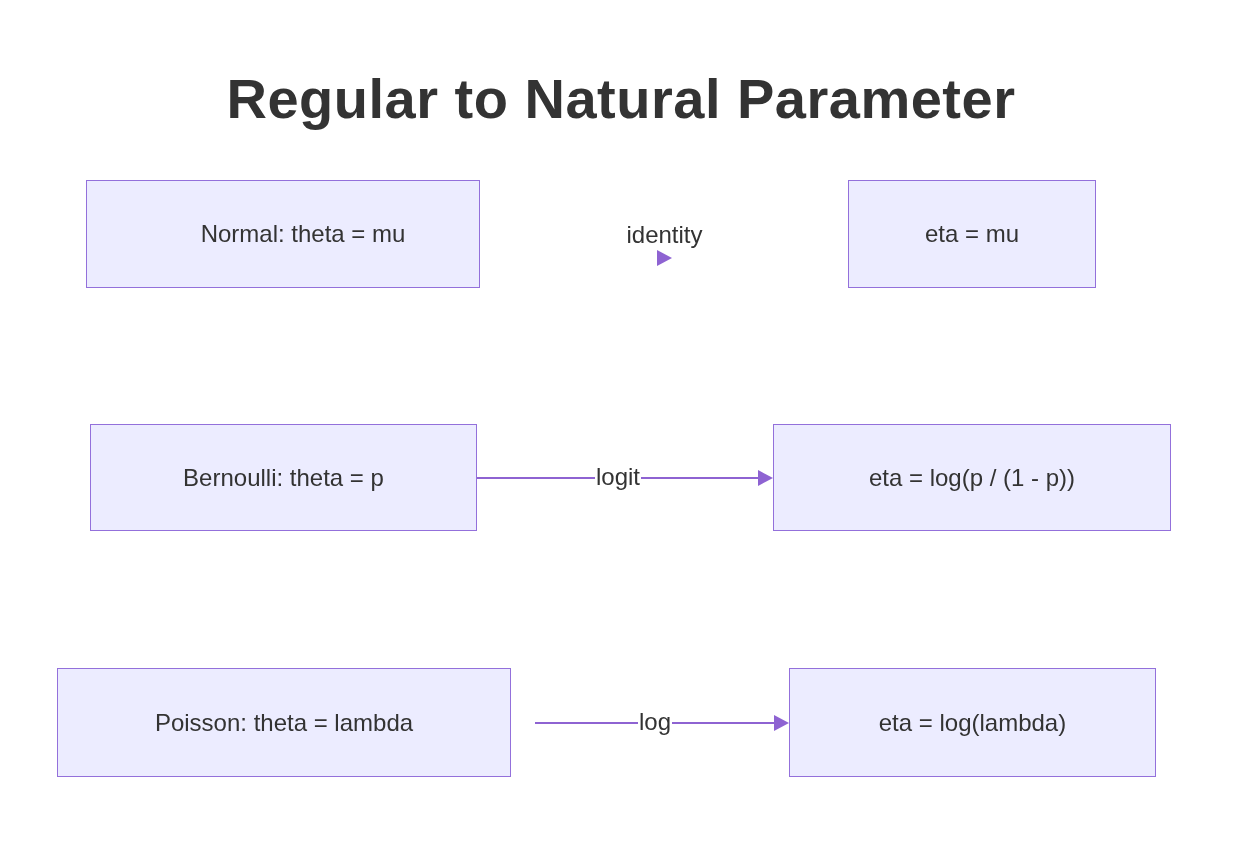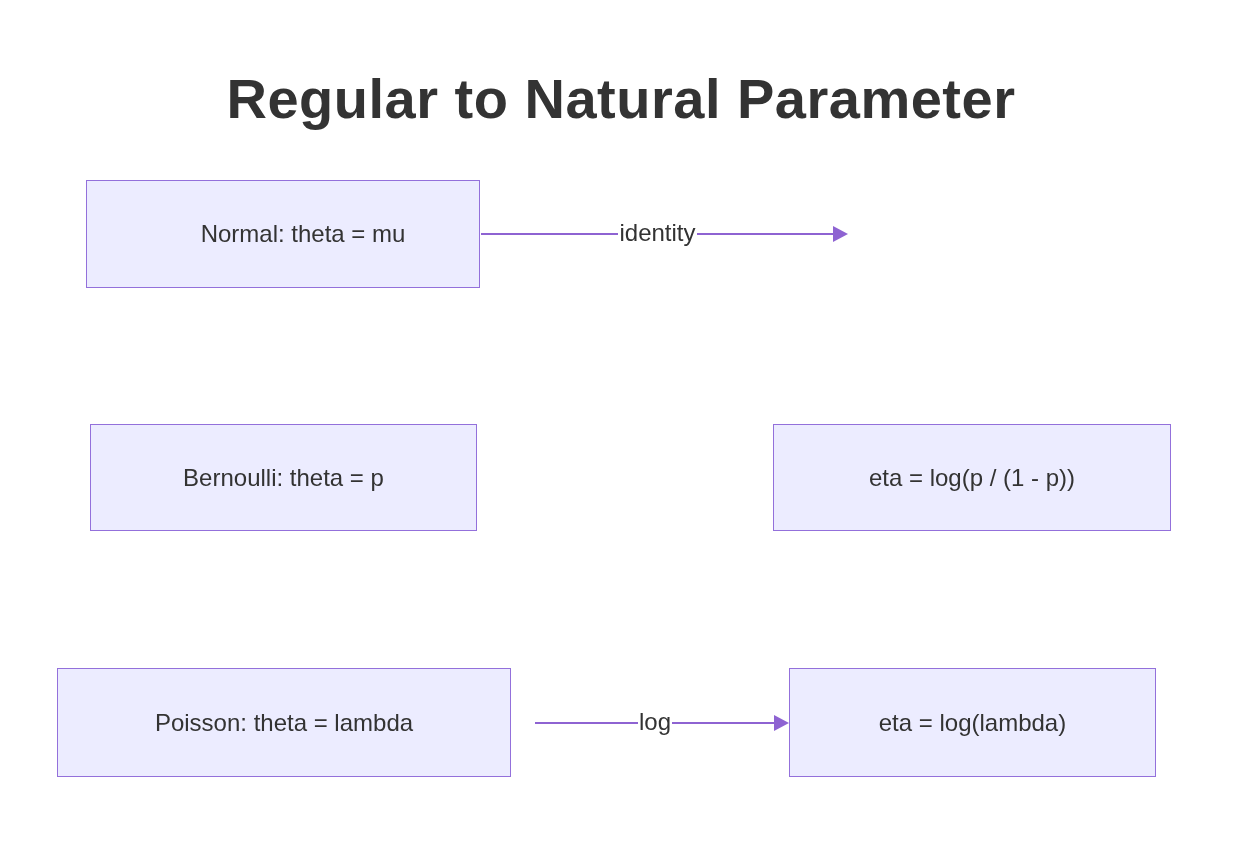--- a/index.html
+++ b/index.html
@@ -67,21 +67,21 @@
     flex:0 0 auto;
     width:0;height:0;
     border-left:15px solid var(--edge-color);
     border-top:8px solid transparent;
     border-bottom:8px solid transparent;
     margin-left:-1px;
   }
   
   .n-normal  {left:86px;  top:180px; width:394px; height:108px;padding-left:40px;}
   .n-eta-mu  {left:848px; top:180px; width:248px; height:108px;}
-  .e-identity{left:481px; top:222px; width:367px;}
+  .e-identity{left:481px; top:222px; width:367px;flex-direction:column;}
   
   .n-bernoulli{left:90px;  top:424px; width:387px; height:107px;}
   .n-eta-logit{left:773px; top:424px; width:398px; height:107px;}
   .e-logit    {left:477px; top:466px; width:296px;}
   
   .n-poisson {left:57px;  top:668px; width:454px; height:109px;}
   .n-eta-log {left:789px; top:668px; width:367px; height:109px;}
   .e-log     {left:511px; top:711px; width:278px;padding-left:24px;}
 </style>
 </head>
@@ -93,23 +93,32 @@
 
   <div class="node n-normal">
     <span>Normal: theta = mu</span>
   </div>
   <div class="edge e-identity">
     <div class="line"></div>
     <span class="edge-label">identity</span>
     <div class="line"></div>
     <div class="arrowhead"></div>
   </div>
+  <div class="node n-eta-mu">
+    <span>eta = mu</span>
+  </div>
 
   <div class="node n-bernoulli">
     <span>Bernoulli: theta = p</span>
+  </div>
+  <div class="edge e-logit">
+    <div class="line"></div>
+    <span class="edge-label">logit</span>
+    <div class="line"></div>
+    <div class="arrowhead"></div>
   </div>
   <div class="node n-eta-logit">
     <span>eta = log(p / (1 - p))</span>
   </div>
 
   <div class="node n-poisson">
     <span>Poisson: theta = lambda</span>
   </div>
   <div class="edge e-log">
     <div class="line"></div>

